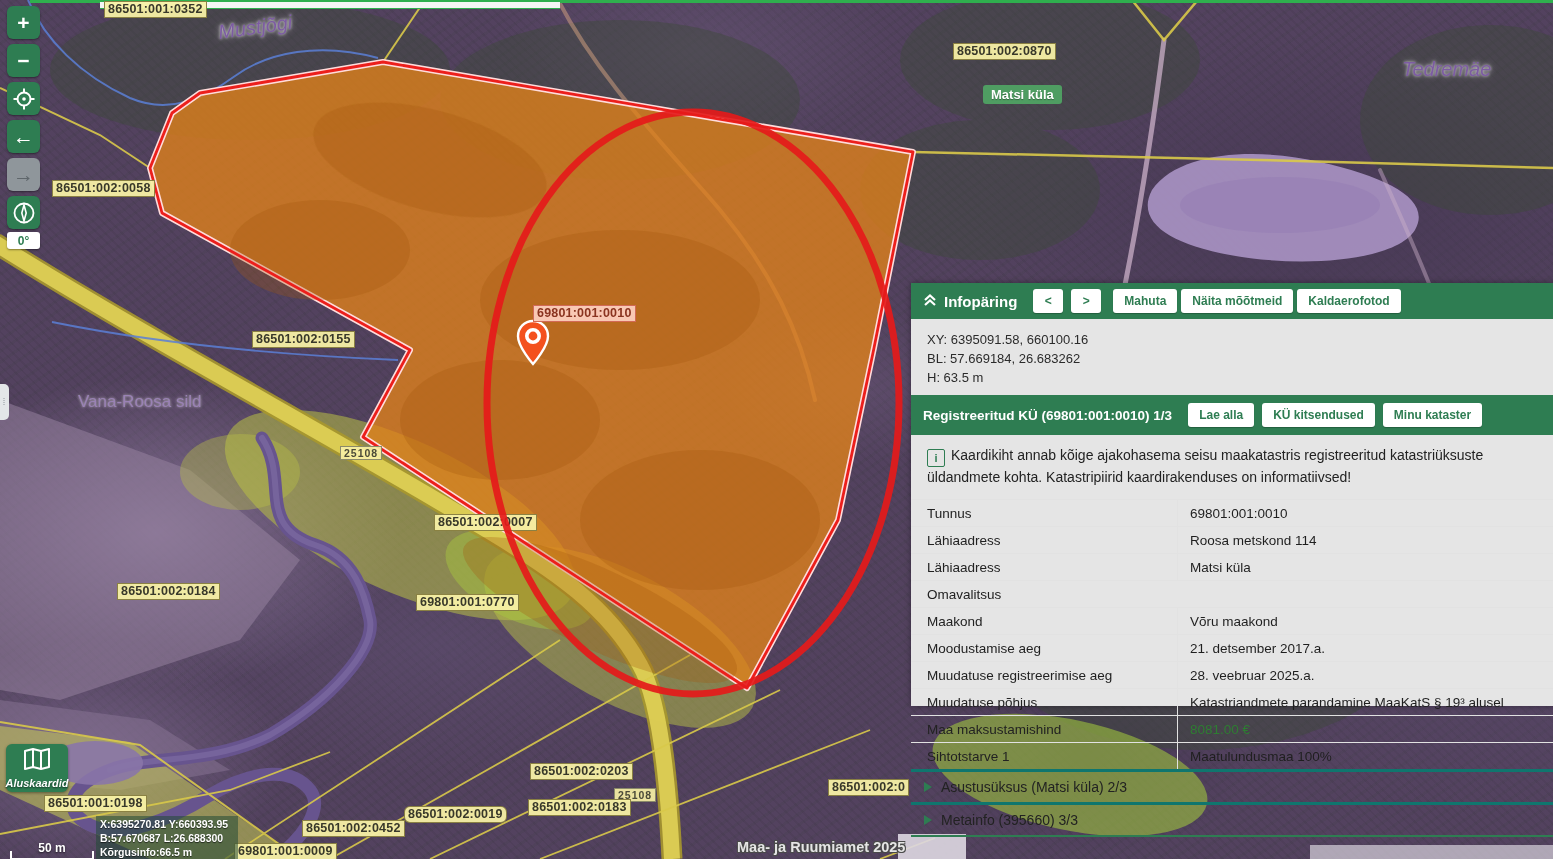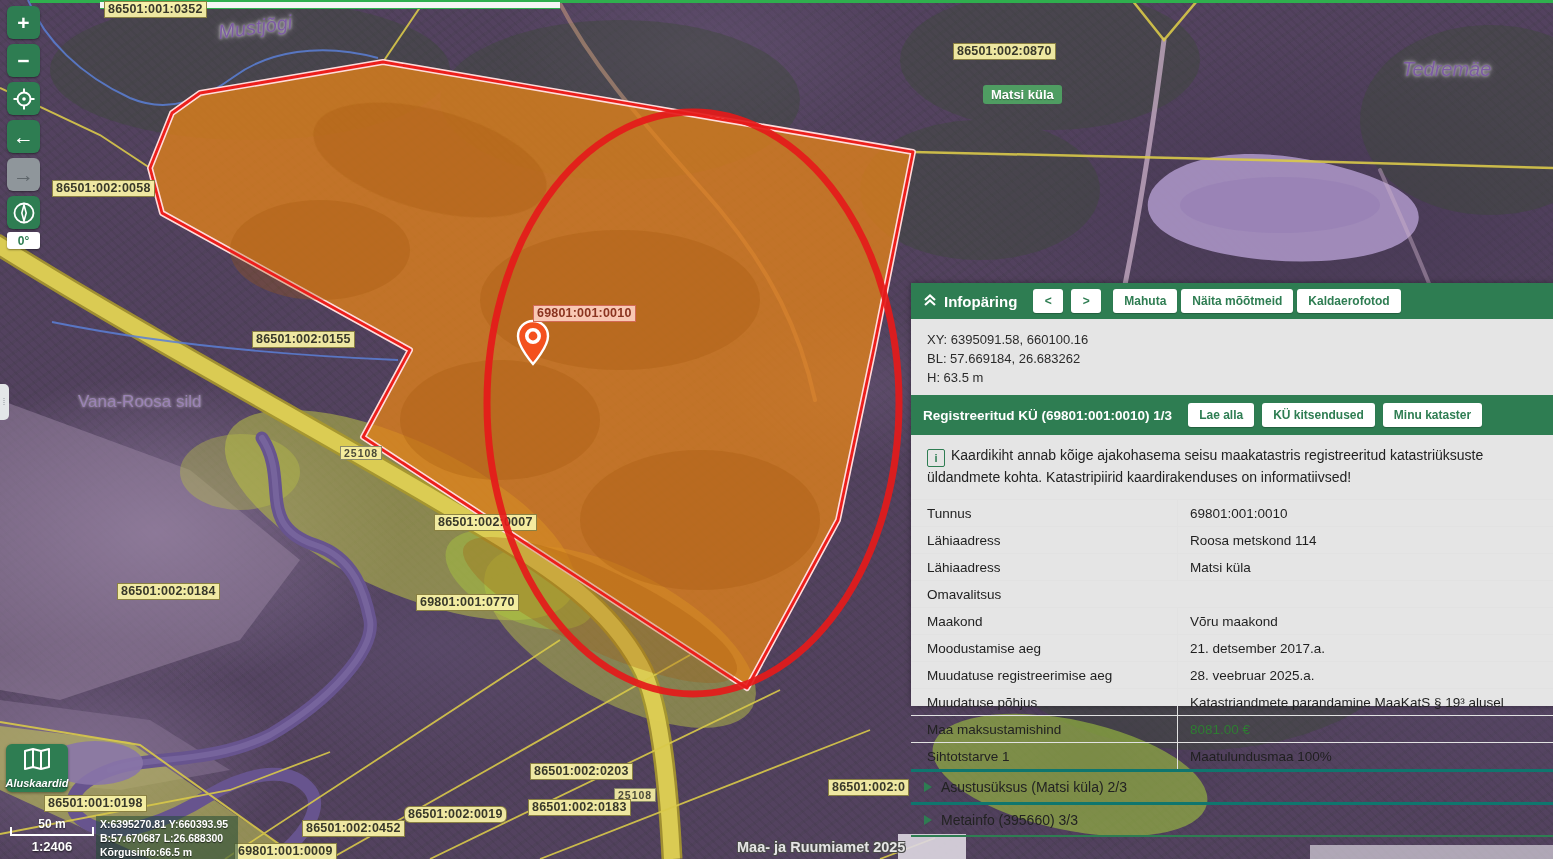--- a/index.html
+++ b/index.html
@@ -53,21 +53,21 @@
   #handle{position:absolute;left:0;top:384px;width:9px;height:36px;background:#e3e6e8;border-radius:0 5px 5px 0;
      z-index:20;display:flex;align-items:center;justify-content:center;color:#8a9096;font-size:9px;letter-spacing:1px;}
 
   
   #basemap{position:absolute;left:6px;top:744px;width:62px;height:48px;border-radius:6px;background:#2e7d52;
      z-index:21;display:flex;flex-direction:column;align-items:center;justify-content:center;gap:3px;
      box-shadow:0 1px 3px rgba(0,0,0,.4);cursor:pointer;font-style:italic;}
   #basemap .bm-label{color:#fff;font-size:11px;font-weight:bold;text-shadow:0 1px 2px rgba(0,0,0,.6);}
   #scalebox{position:absolute;left:10px;top:819px;width:84px;z-index:20;text-align:center;
      color:#fff;font-weight:bold;text-shadow:0 1px 2px rgba(0,0,0,.7);}
-  #scalebox .sc-num{font-size:12px;line-height:11px;}
+  #scalebox .sc-num{font-size:12px;line-height:11px;margin-top:24px;}
   #scalebox .sc-bar{height:7px;border-left:2px solid #fff;border-right:2px solid #fff;border-bottom:2px solid #fff;margin-top:-3px;}
   #scalebox .sc-ratio{font-size:13px;margin-top:3px;}
   #statusbox{position:absolute;left:96px;top:816px;width:134px;height:43px;z-index:19;
      background:rgba(35,75,55,.55);padding:1px 4px 0 4px;
      color:#fff;font-size:10.5px;font-weight:bold;line-height:14px;text-shadow:0 1px 1px rgba(0,0,0,.6);white-space:nowrap;}
 
   
   #panel{position:absolute;left:895px;top:283px;width:658px;height:423px;background:#e5e5e5;z-index:30;
      box-shadow:0 0 6px rgba(0,0,0,.35);font-family:"Liberation Sans",sans-serif;margin-left:16px;}
   .pbar{background:#2e7d52;display:flex;align-items:center;gap:8px;padding:0 12px;}

